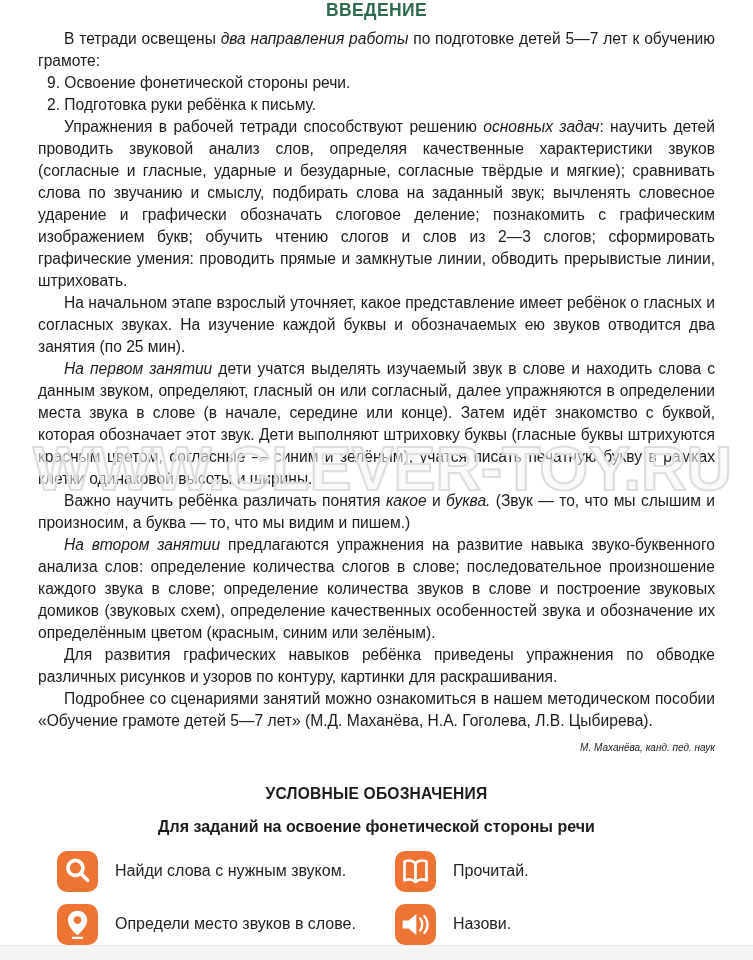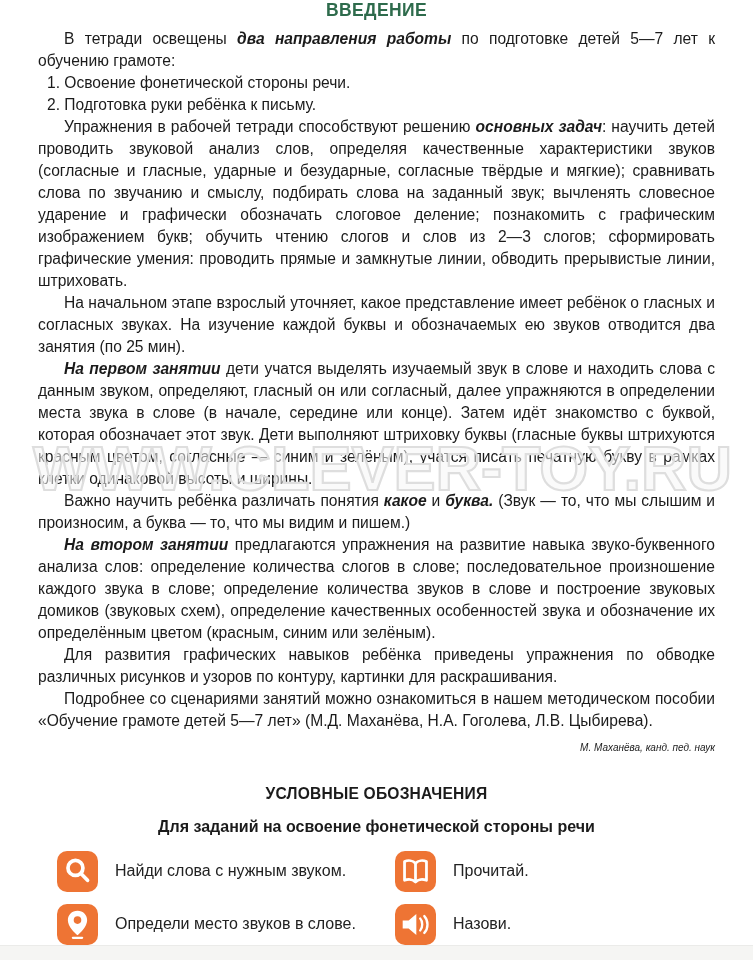--- a/index.html
+++ b/index.html
@@ -38,21 +38,21 @@
     font-size: 15.6px;
     line-height: 22px;
     text-align: justify;
     text-indent: 26px;
   }
   p.list-line {
     font-size: 15.6px;
     line-height: 22px;
     text-indent: 9px;
   }
-  .bi { font-weight: bold; font-style: italic; margin-top: 8px; }
+  .bi { font-weight: normal; font-style: italic; margin-top: 8px; }
   p.author {
     text-align: right;
     font-style: italic;
     font-size: 10px;
     line-height: 22px;
     margin-top: 5px;
   }
   h2.legend-title {
     text-align: center;
     font-size: 15.6px;
@@ -108,21 +108,21 @@
 <body>
 
 <div class="page">
 
   <div class="watermark">WWW.CLEVER-TOY.RU</div>
 
   <h1 class="page-title" style="color: rgb(46, 107, 76);">ВВЕДЕНИЕ</h1>
 
   <div class="content">
     <p class="para"><span>В тетради освещены </span><span class="bi">два направления работы</span><span> по подготовке детей 5—7 лет к обучению грамоте:</span></p>
-    <p class="list-line">1. Освоение фонетической стороны речи.</p>
+    <p class="list-line">9. Освоение фонетической стороны речи.</p>
     <p class="list-line">2. Подготовка руки ребёнка к письму.</p>
     <p class="para"><span>Упражнения в рабочей тетради способствуют решению </span><span class="bi">основных задач</span><span>: научить детей проводить звуковой анализ слов, определяя качественные характеристики звуков (согласные и гласные, ударные и безударные, согласные твёрдые и мягкие); сравнивать слова по звучанию и смыслу, подбирать слова на заданный звук; вычленять словесное ударение и графически обозначать слоговое деление; познакомить с графическим изображением букв; обучить чтению слогов и слов из 2—3 слогов; сформировать графические умения: проводить прямые и замкнутые линии, обводить прерывистые линии, штриховать.</span></p>
     <p class="para"><span>На начальном этапе взрослый уточняет, какое представление имеет ребёнок о гласных и согласных звуках. На изучение каждой буквы и обозначаемых ею звуков отводится два занятия (по 25 мин).</span></p>
     <p class="para"><span class="bi">На первом занятии</span><span> дети учатся выделять изучаемый звук в слове и находить слова с данным звуком, определяют, гласный он или согласный, далее упражняются в определении места звука в слове (в начале, середине или конце). Затем идёт знакомство с буквой, которая обозначает этот звук. Дети выполняют штриховку буквы (гласные буквы штрихуются красным цветом, согласные — синим и зелёным), учатся писать печатную букву в рамках клетки одинаковой высоты и ширины.</span></p>
     <p class="para"><span>Важно научить ребёнка различать понятия </span><span class="bi">какое</span><span> и </span><span class="bi">буква.</span><span> (Звук — то, что мы слышим и произносим, а буква — то, что мы видим и пишем.)</span></p>
     <p class="para"><span class="bi">На втором занятии</span><span> предлагаются упражнения на развитие навыка звуко-буквенного анализа слов: определение количества слогов в слове; последовательное произношение каждого звука в слове; определение количества звуков в слове и построение звуковых домиков (звуковых схем), определение качественных особенностей звука и обозначение их определённым цветом (красным, синим или зелёным).</span></p>
     <p class="para"><span>Для развития графических навыков ребёнка приведены упражнения по обводке различных рисунков и узоров по контуру, картинки для раскрашивания.</span></p>
     <p class="para"><span>Подробнее со сценариями занятий можно ознакомиться в нашем методическом пособии «Обучение грамоте детей 5—7 лет» (М.Д. Маханёва, Н.А. Гоголева, Л.В. Цыбирева).</span></p>
     <p class="author">М. Маханёва, канд. пед. наук</p>
   </div>

